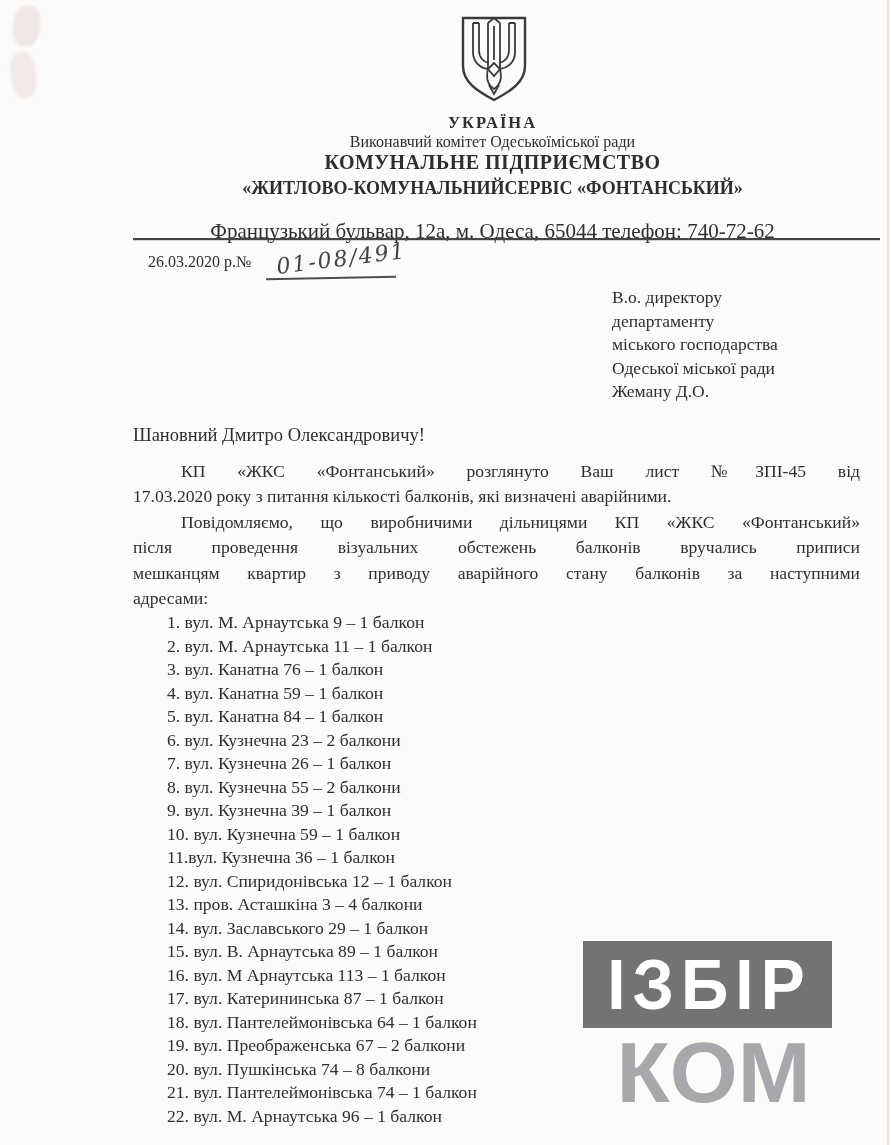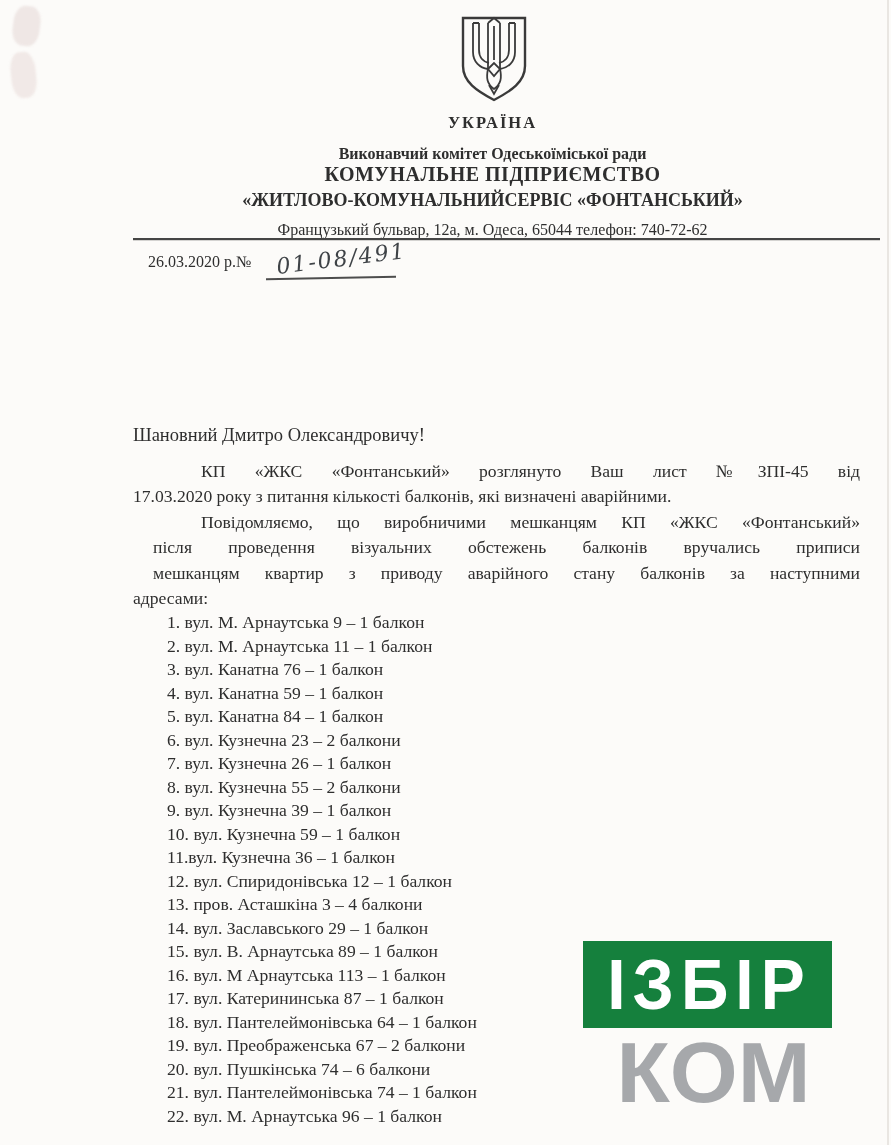--- a/index.html
+++ b/index.html
@@ -13,24 +13,24 @@
   .artifact{position:absolute;border-radius:40%;filter:blur(1px);}
   .artifact.a1{left:13px;top:6px;width:27px;height:40px;background:#efe7e5;transform:rotate(7deg);}
   .artifact.a2{left:11px;top:52px;width:25px;height:46px;background:#f1e9e7;transform:rotate(-6deg);}
   .edge-line{position:absolute;left:887px;top:0;width:2px;height:1145px;background:#e9e6e2;}
 
   
   .emblem{position:absolute;left:458px;top:13px;width:72px;height:92px;}
   .emblem svg{width:100%;height:100%;}
   .letterhead{position:absolute;left:95px;top:114px;width:795px;text-align:center;line-height:1.15;}
   .country{font-weight:bold;font-size:16.5px;letter-spacing:2px;text-align:center;}
-  .exec{font-size:16px;margin-top:12px;font-weight:bold;}
+  .exec{font-size:16px;margin-top:0;}
   .ent-type{font-weight:bold;font-size:20px;letter-spacing:.5px;margin-top:0;}
   .ent-name{font-weight:bold;font-size:18px;margin-top:4px;font-family:Liberation Serif, serif;}
-  .hq{font-size:16px;margin-top:10px;font-family:Liberation Serif, serif;}
+  .hq{font-size:21px;margin-top:20px;font-family:Liberation Serif, serif;}
   .rule{position:absolute;left:133px;top:238px;width:747px;height:2px;background:#454545;box-shadow:0 1px 0 rgba(90,90,90,.25);}
 
   
   .ref{position:absolute;left:148px;top:253px;font-size:16px;white-space:nowrap;}
   .ref-underline{position:absolute;left:266px;top:277px;width:130px;height:2px;background:#4d4d4d;transform:rotate(-1deg);}
   .handwriting{
     position:absolute;left:276px;top:246px;
     font-family:"DejaVu Serif", serif;font-style:italic;
     font-size:22px;color:#3f4347;letter-spacing:2px;
     transform:rotate(-7deg);white-space:nowrap;
@@ -38,31 +38,31 @@
 
   
   .recipient{position:absolute;left:612px;top:286px;font-size:17.5px;line-height:23.5px;}
 
   
   .salutation{position:absolute;left:133px;top:425px;width:727px;font-size:18.5px;}
 
   
   .body-text{position:absolute;left:133px;top:459px;width:727px;font-size:17.6px;line-height:25.4px;}
   .bline{text-align:justify;}
-  .bline.just{text-align-last:justify;margin-left:20px;}
+  .bline.just{text-align-last:justify;}
   .bline.ind{text-indent:48px;}
 
   
   .addr-list{position:absolute;left:133px;top:611px;width:580px;font-size:17.6px;line-height:23.5px;font-family:Liberation Serif, serif;}
   .addr-item{padding-left:34px;white-space:nowrap;}
 
   
   .wm-box{
     position:absolute;left:583px;top:941px;width:249px;height:87px;
-    background:#15803d;display:flex;align-items:center;justify-content:center;
+    background:#737373;display:flex;align-items:center;justify-content:center;
   }
   .wm-top{
     font-family:"Liberation Sans", sans-serif;font-weight:bold;
     font-size:66px;color:#ffffff;letter-spacing:7px;
     transform:scaleY(1.06);line-height:1;padding-left:4px;
   }
   .wm-bottom{
     position:absolute;left:584px;top:1030px;width:249px;text-align:center;
     font-family:"Liberation Sans", sans-serif;font-weight:bold;
     font-size:84px;color:#a6a8ab;letter-spacing:0px;line-height:1;
@@ -105,27 +105,34 @@
     <div class="ent-name">«ЖИТЛОВО-КОМУНАЛЬНИЙСЕРВІС «ФОНТАНСЬКИЙ»</div>
     <div class="hq">Французький бульвар, 12а, м. Одеса, 65044 телефон: 740-72-62</div>
   </div>
 
   <div class="rule"></div>
 
   <div class="ref">26.03.2020 р.№</div>
   <div class="ref-underline"></div>
   <div class="handwriting">01-08/491</div>
 
+  <div class="recipient">
+    <div>В.о. директору</div>
+    <div>департаменту</div>
+    <div>міського господарства</div>
+    <div>Одеської міської ради</div>
+    <div>Жеману Д.О.</div>
+  </div>
 
   <div class="salutation">Шановний Дмитро Олександровичу!</div>
 
   <div class="body-text">
     <div class="bline just ind">КП «ЖКС «Фонтанський» розглянуто Ваш лист №ЗПІ-45 від</div>
     <div class="bline">17.03.2020 року з питання кількості балконів, які визначені аварійними.</div>
-    <div class="bline just ind">Повідомляємо, що виробничими мешканцям КП «ЖКС «Фонтанський»</div>
+    <div class="bline just ind">Повідомляємо, що виробничими дільницями КП «ЖКС «Фонтанський»</div>
     <div class="bline just">після проведення візуальних обстежень балконів вручались приписи</div>
     <div class="bline just">мешканцям квартир з приводу аварійного стану балконів за наступними</div>
     <div class="bline">адресами:</div>
   </div>
 
   <div class="addr-list">
     <div class="addr-item">1. вул. М. Арнаутська 9 – 1 балкон</div>
     <div class="addr-item">2. вул. М. Арнаутська 11 – 1 балкон</div>
     <div class="addr-item">3. вул. Канатна 76 – 1 балкон</div>
     <div class="addr-item">4. вул. Канатна 59 – 1 балкон</div>
@@ -137,21 +144,21 @@
     <div class="addr-item">10. вул. Кузнечна 59 – 1 балкон</div>
     <div class="addr-item">11.вул. Кузнечна 36 – 1 балкон</div>
     <div class="addr-item">12. вул. Спиридонівська 12 – 1 балкон</div>
     <div class="addr-item">13. пров. Асташкіна 3 – 4 балкони</div>
     <div class="addr-item">14. вул. Заславського 29 – 1 балкон</div>
     <div class="addr-item">15. вул. В. Арнаутська 89 – 1 балкон</div>
     <div class="addr-item">16. вул. М Арнаутська 113 – 1 балкон</div>
     <div class="addr-item">17. вул. Катерининська 87 – 1 балкон</div>
     <div class="addr-item">18. вул. Пантелеймонівська 64 – 1 балкон</div>
     <div class="addr-item">19. вул. Преображенська 67 – 2 балкони</div>
-    <div class="addr-item">20. вул. Пушкінська 74 – 6 балкони</div>
+    <div class="addr-item">20. вул. Пушкінська 74 – 8 балкони</div>
     <div class="addr-item">21. вул. Пантелеймонівська 74 – 1 балкон</div>
     <div class="addr-item">22. вул. М. Арнаутська 96 – 1 балкон</div>
   </div>
 
   <div class="wm-box">
     <span class="wm-top">ІЗБІР</span>
   </div>
   <div class="wm-bottom">КОМ</div>
 
 </div>

